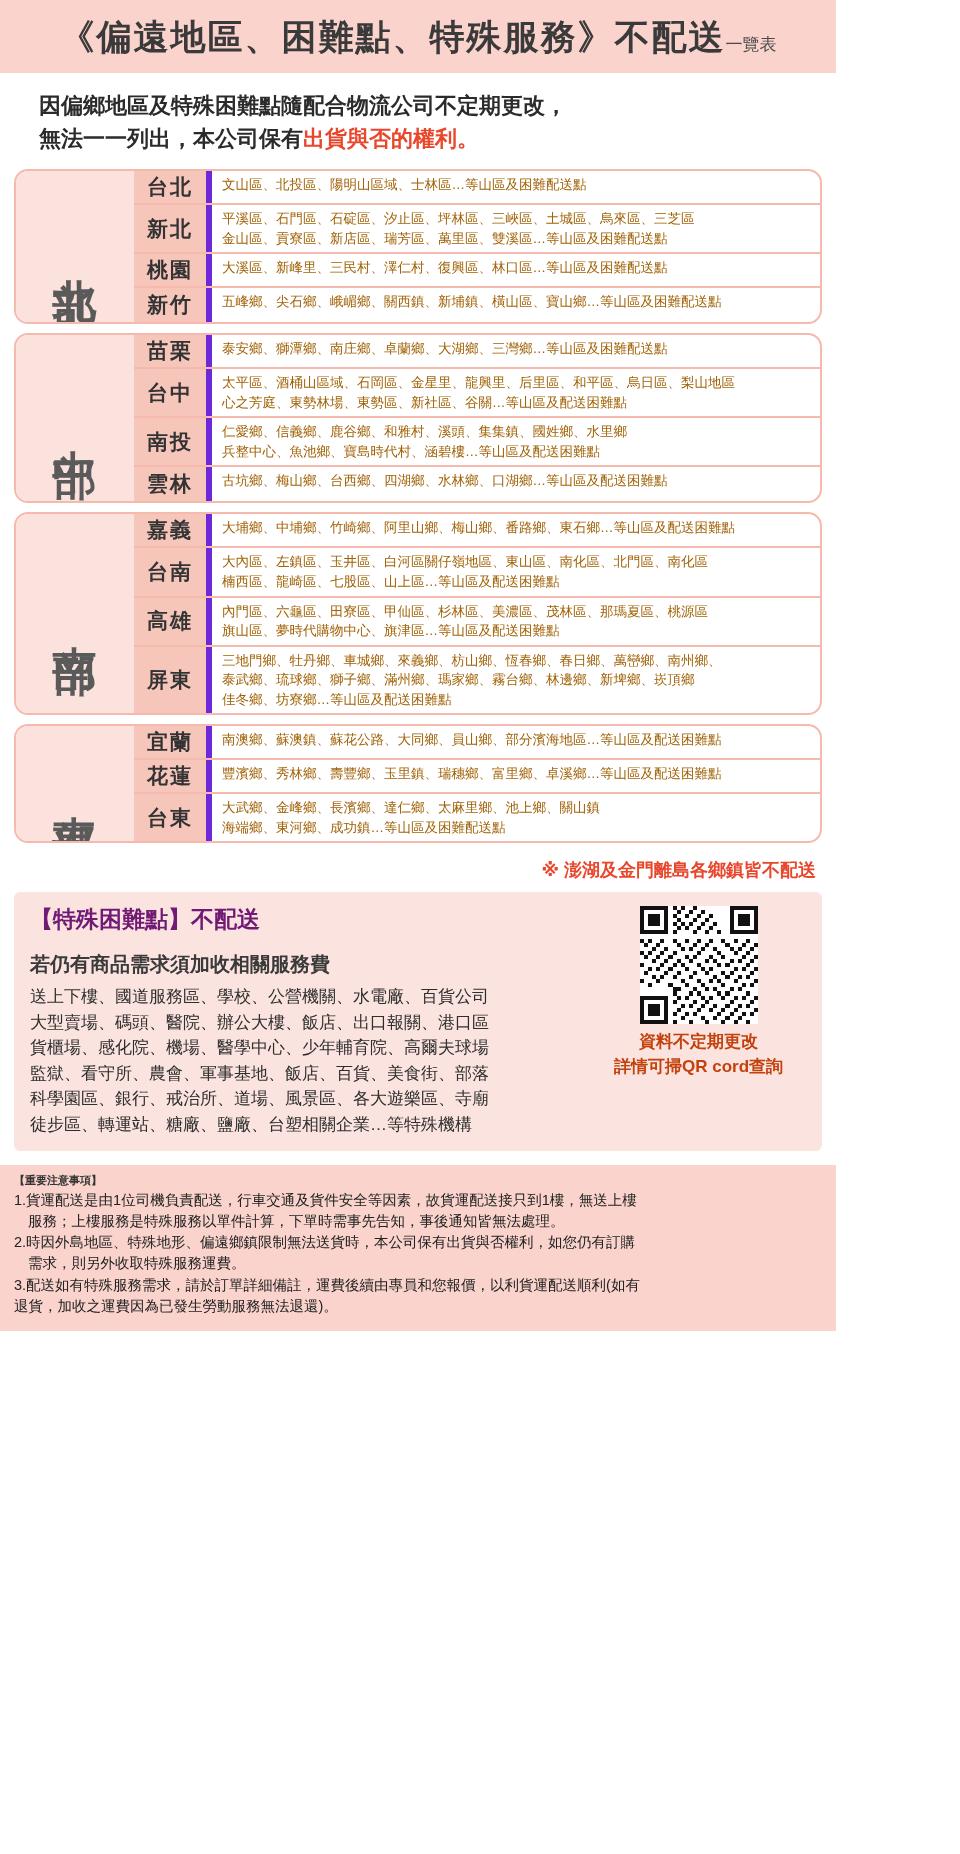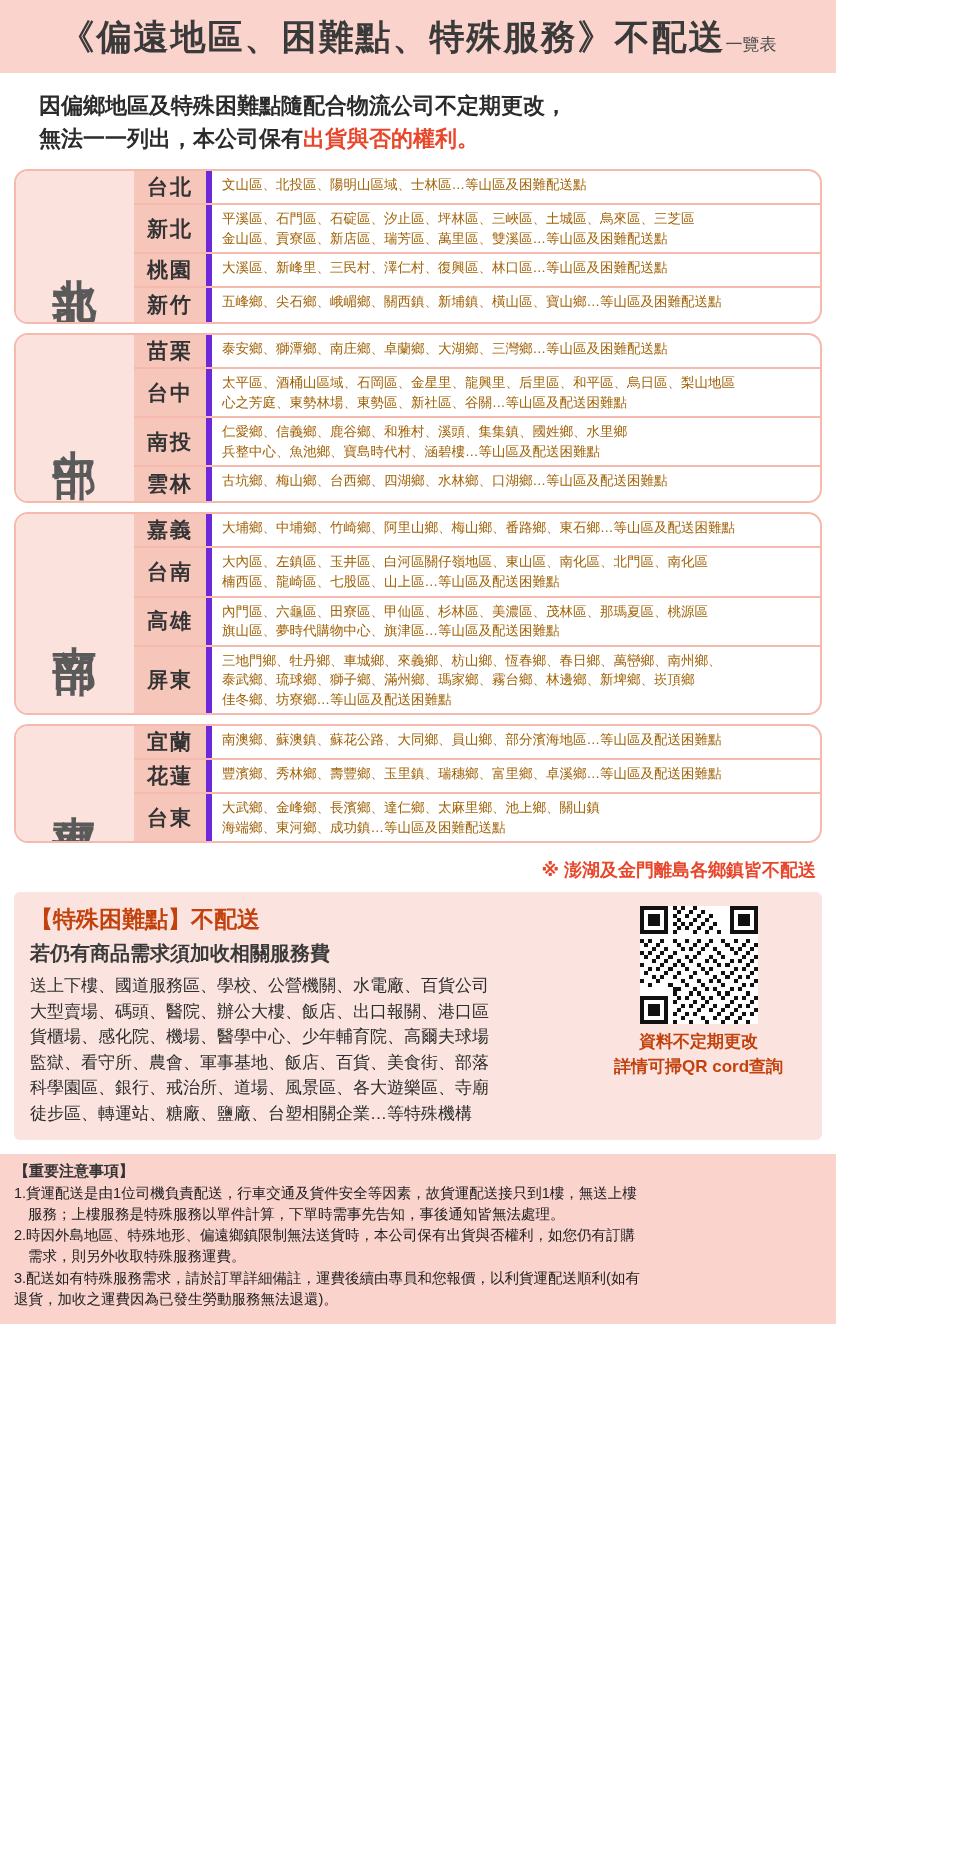--- a/index.html
+++ b/index.html
@@ -127,23 +127,23 @@
     margin: 0 14px;
     border-radius: 6px;
     padding: 12px 16px 14px 16px;
     display: flex;
     justify-content: space-between;
     align-items: flex-start;
   }
   .special-left { flex: 1 1 auto; }
   .special-h1 {
     font-size: 23px;
-    color: #c2410c;
-    font-weight: bold;
-    margin-bottom: 5px;
+    color: #701a75;
+    font-weight: bold;
+    margin-bottom: 16px;
   }
   .special-h2 {
     font-size: 20px;
     color: #3a3a3a;
     font-weight: bold;
     margin-bottom: 6px;
   }
   .special-list div {
     font-size: 17px;
     color: #2e2e2e;
@@ -170,21 +170,21 @@
     font-weight: bold;
   }
 
   
   .footer {
     background: #f9d3cc;
     margin-top: 14px;
     padding: 8px 14px 14px 14px;
   }
   .footer-title {
-    font-size: 15px;
+    font-size: 11px;
     color: #333;
     font-weight: bold;
     margin-bottom: 2px;
   }
   .footer-item {
     font-size: 14.5px;
     color: #222;
     line-height: 1.45;
   }
   .footer-item div { white-space: nowrap; }

